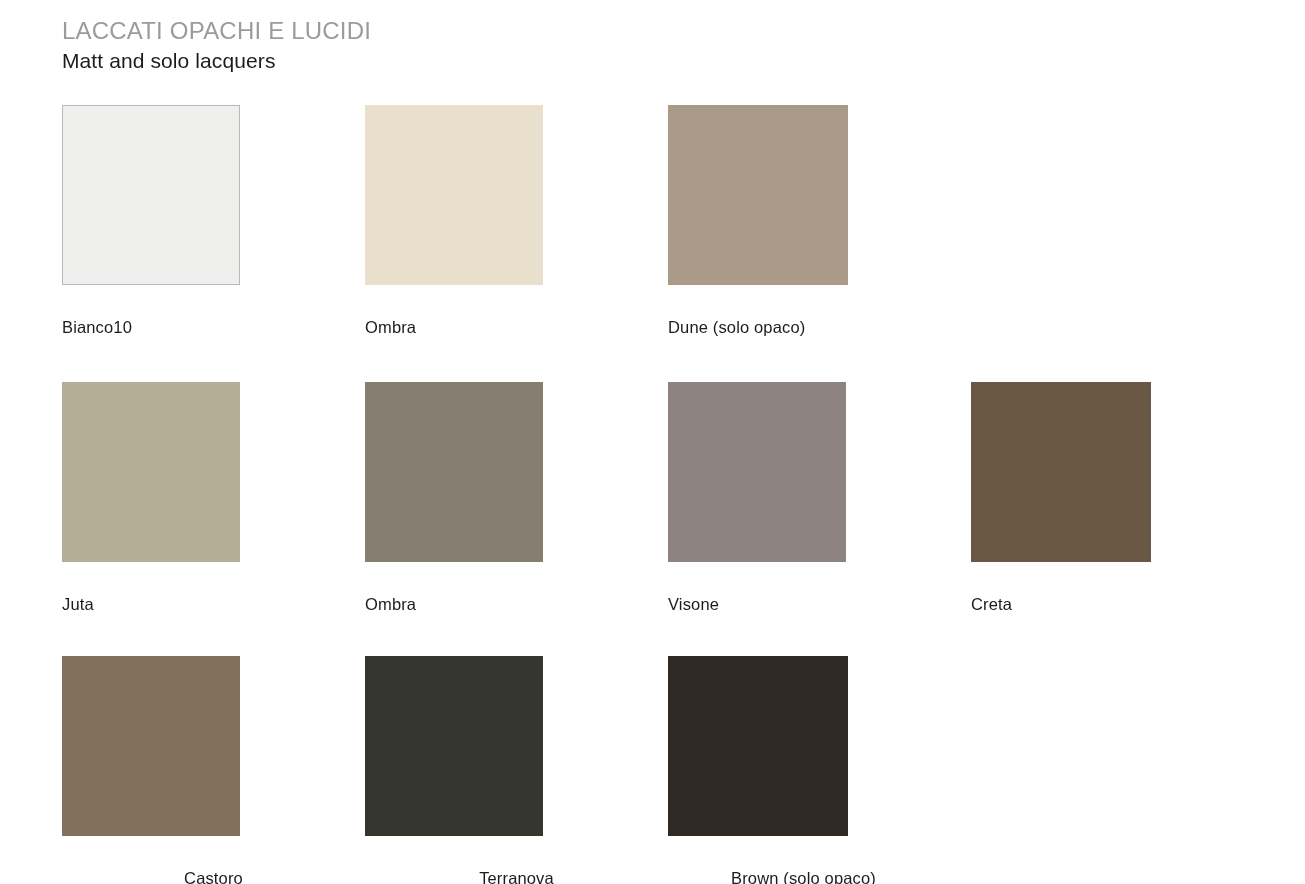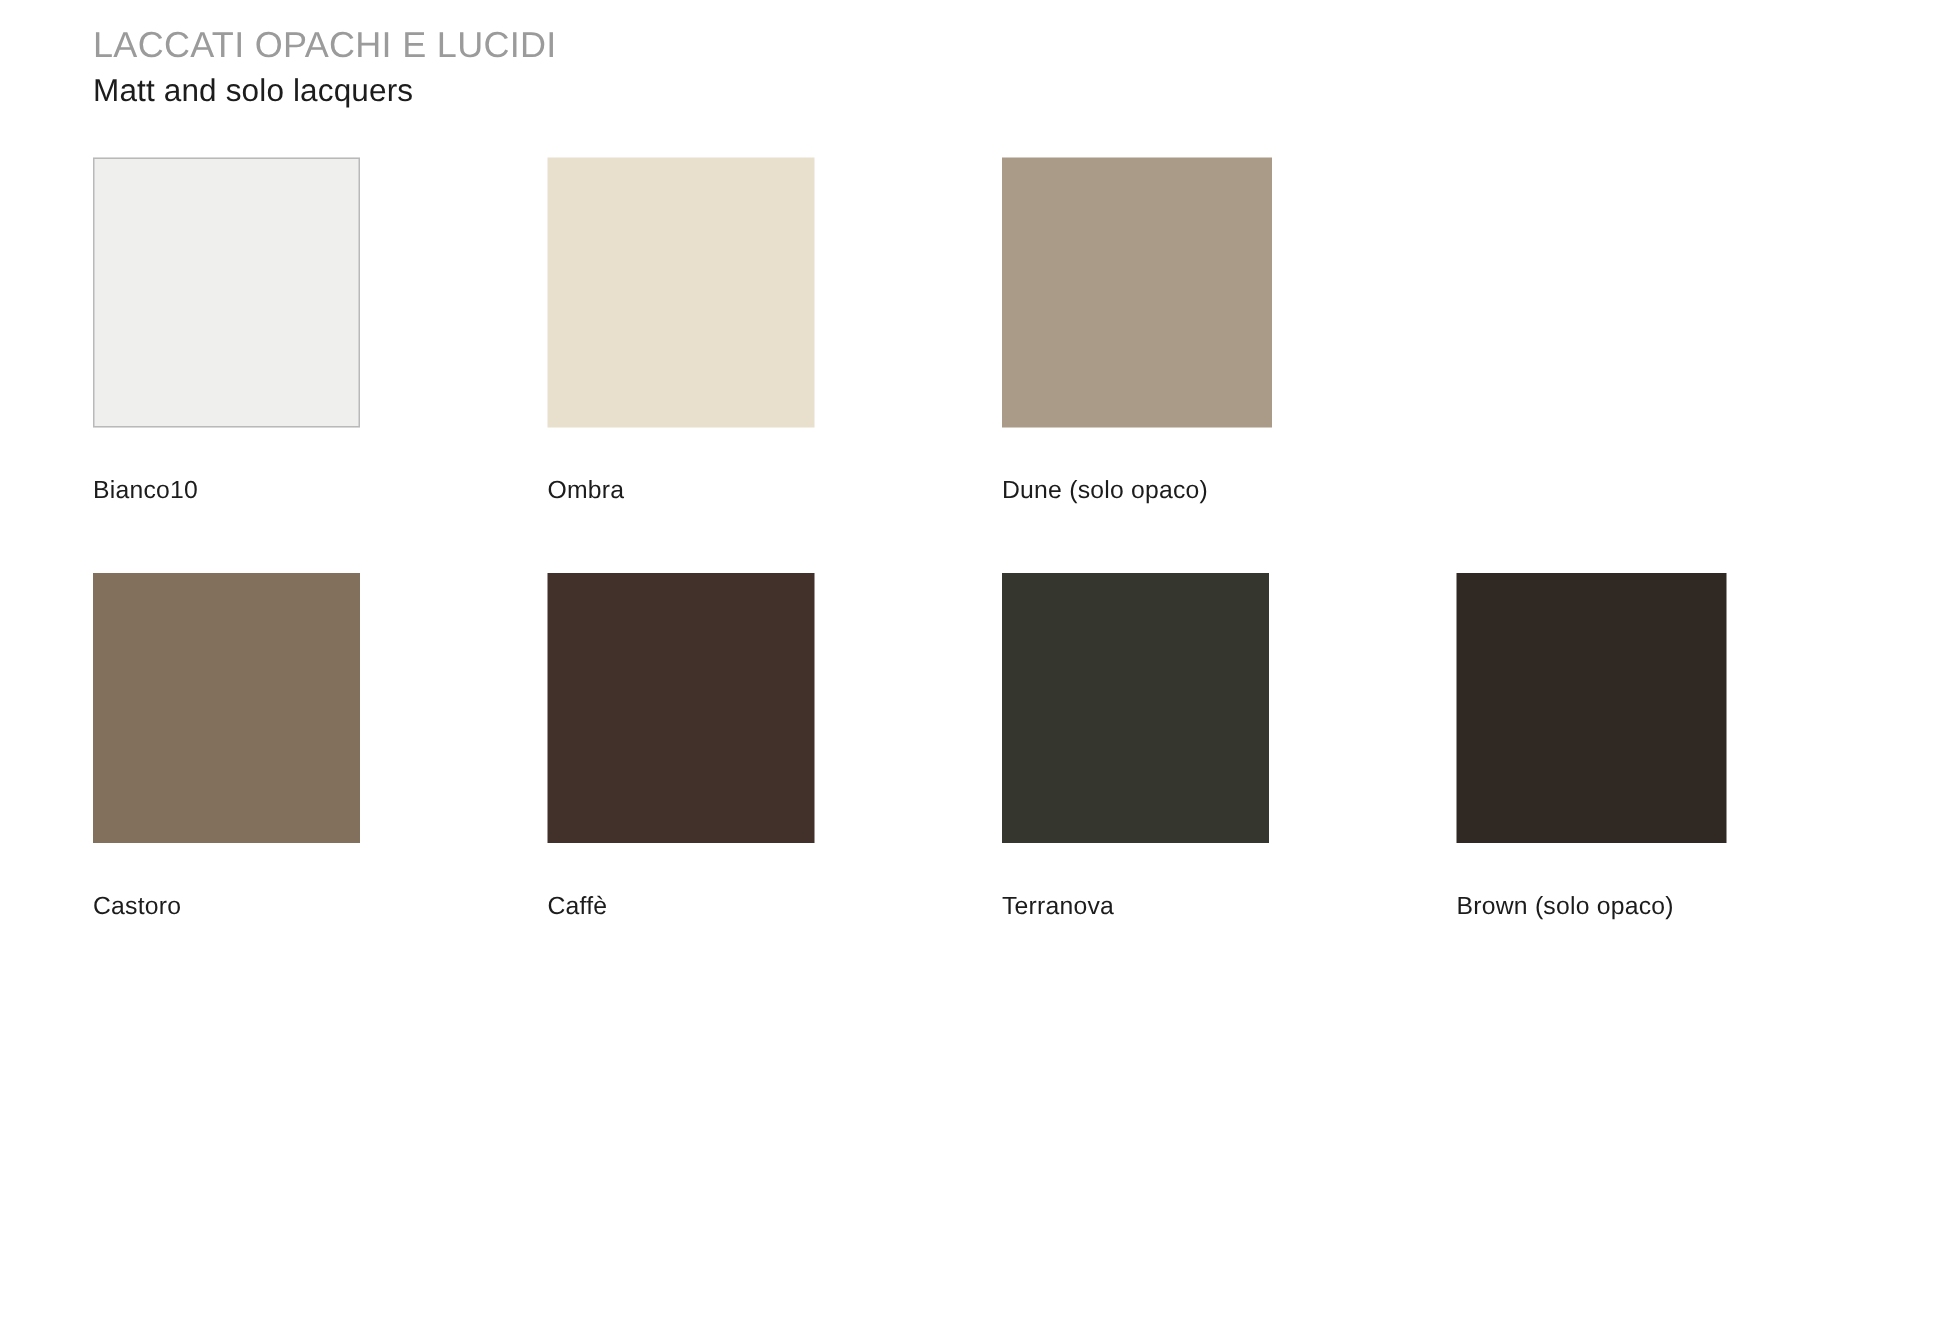--- a/index.html
+++ b/index.html
@@ -59,21 +59,21 @@
     width: 1180px;
   }
 
   .row {
     display: flex;
     width: 100%;
   }
 
   .row-1 { height: 277px; }
   .row-2 { height: 274px; }
-  .row-3 { height: 228px; }
+  .row-3 { height: 228px; text-align: center; }
 
   .cell {
     width: 303px;
     position: relative;
   }
   .cell:last-child { width: 271px; }
 
   .swatch {
     width: 178px;
     height: 180px;
@@ -118,29 +118,43 @@
       <div class="cell">
         <div class="swatch" style="background-color: rgb(232, 224, 205);"></div>
         <div class="caption">Ombra</div>
       </div>
       <div class="cell">
         <div class="swatch" style="background-color: rgb(170, 154, 136);"></div>
         <div class="caption">Dune (solo opaco)</div>
       </div>
     </div>
 
+    <div class="row row-2">
+      <div class="cell">
+        <div class="swatch" style="background-color: rgb(179, 174, 149);"></div>
+        <div class="caption">Juta</div>
+      </div>
+      <div class="cell">
+        <div class="swatch" style="background-color: rgb(135, 126, 114);"></div>
+        <div class="caption">Ombra</div>
+      </div>
+      <div class="cell">
+        <div class="swatch" style="background-color: rgb(141, 132, 129);"></div>
+        <div class="caption">Visone</div>
+      </div>
+      <div class="cell">
+        <div class="swatch" style="background-color: rgb(106, 88, 68);"></div>
+        <div class="caption">Creta</div>
+      </div>
+    </div>
 
     <div class="row row-3">
       <div class="cell">
         <div class="swatch" style="background-color: rgb(130, 112, 93);"></div>
         <div class="caption">Castoro</div>
-      </div>
-      <div class="cell">
-        <div class="swatch" style="background-color: rgb(66, 48, 42);"></div>
-        <div class="caption">Caffè</div>
       </div>
       <div class="cell">
         <div class="swatch" style="background-color: rgb(53, 55, 46);"></div>
         <div class="caption">Terranova</div>
       </div>
       <div class="cell">
         <div class="swatch" style="background-color: rgb(47, 40, 35);"></div>
         <div class="caption">Brown (solo opaco)</div>
       </div>
     </div>

